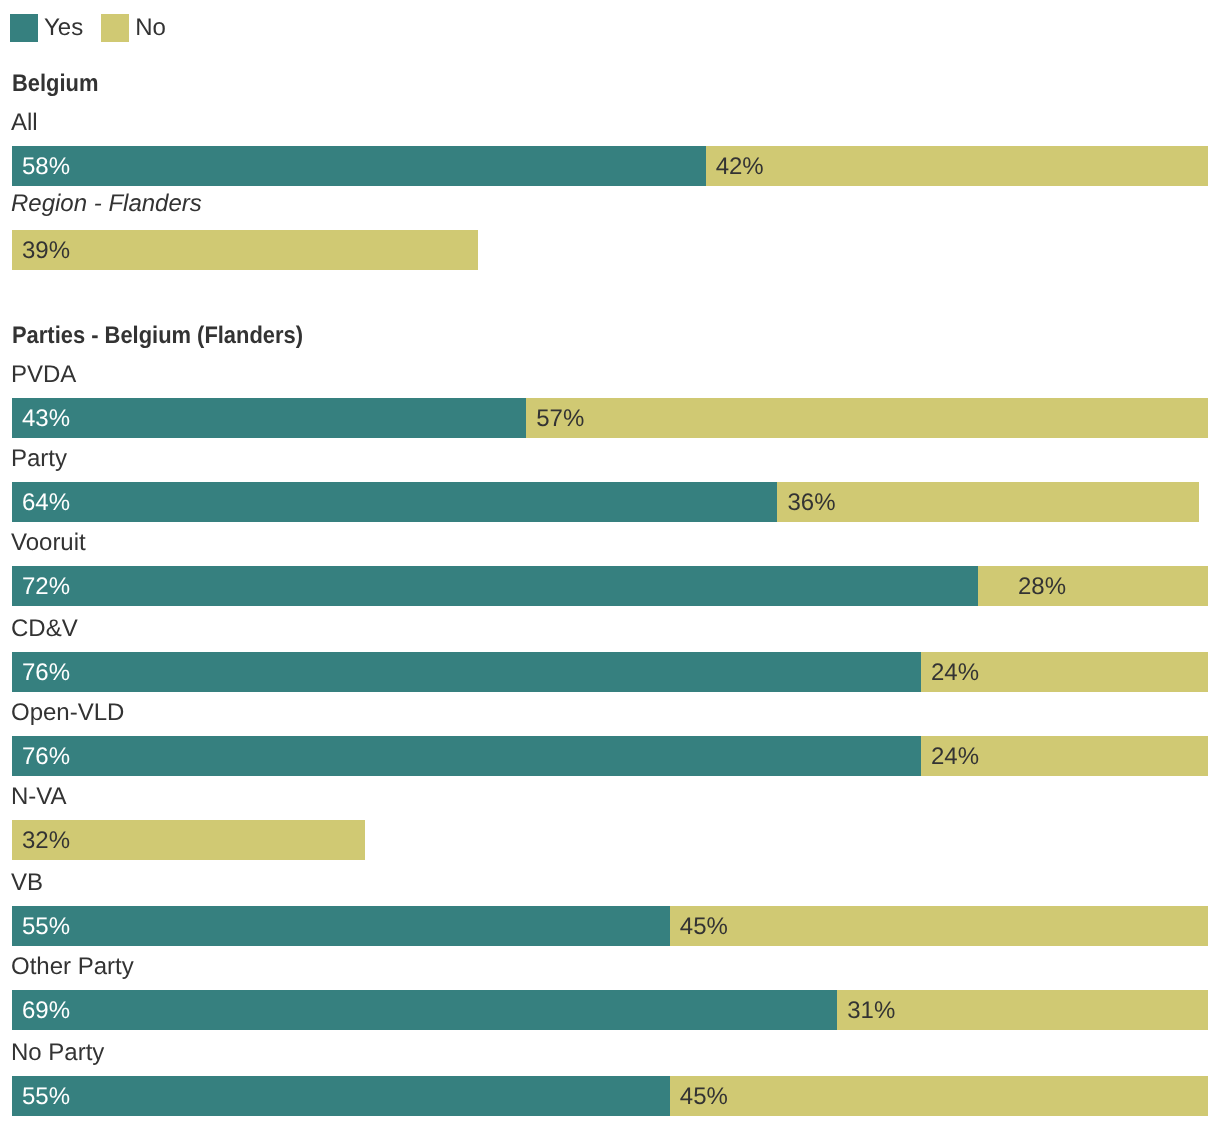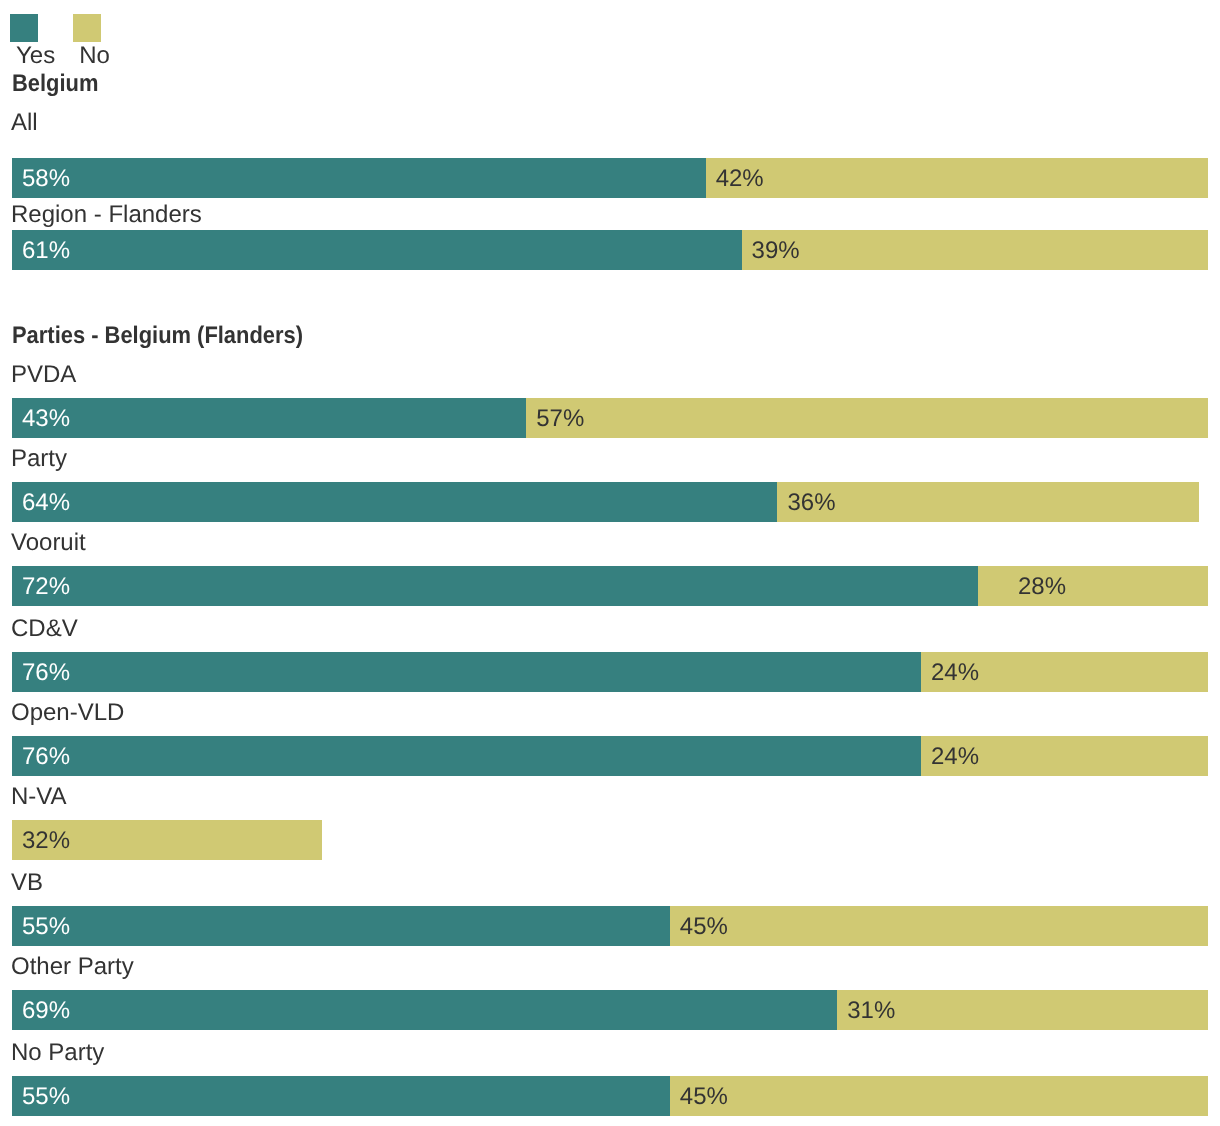--- a/index.html
+++ b/index.html
@@ -5,21 +5,21 @@
 <style>
   html,body{margin:0;padding:0;background:#ffffff;}
   body{width:1220px;height:1126px;overflow:hidden;
        font-family:"Liberation Sans",sans-serif;
        -webkit-font-smoothing:antialiased;text-rendering:geometricPrecision;}
 
   .chart{position:relative;width:1220px;height:1126px;background:#ffffff;overflow:hidden;}
 
   
   .legend{position:absolute;left:10px;top:14px;display:flex;align-items:center;}
-  .legend-item{display:flex;align-items:flex-start;flex-direction:column;}
+  .legend-item{display:flex;align-items:flex-start;}
   .legend-item + .legend-item{margin-left:18px;}
   .swatch{width:28px;height:28px;display:block;flex:0 0 auto;}
   .legend-label{font-size:24px;color:#333333;line-height:28px;margin-left:6px;
                 white-space:nowrap;}
 
   
   .group-title{position:absolute;left:11.5px;font-size:24px;font-weight:700;
                color:#333333;line-height:24px;white-space:nowrap;
                transform:scaleX(0.913);transform-origin:left top;}
   .row-label{position:absolute;left:11px;font-size:24px;color:#333333;
@@ -30,22 +30,22 @@
        overflow:hidden;}
   .seg{height:39.8px;box-sizing:border-box;padding:1px 0 0 10px;font-size:24px;
        line-height:39.8px;white-space:nowrap;overflow:hidden;flex:0 0 auto;}
   .seg-yes{color:#ffffff;background:#36807f;}
   .seg-no{color:#333333;background:#d0c973;}
 
   
   .group[data-group="0"] > .group-title{top:72px;}
   .group[data-group="1"] > .group-title{top:324px;}
 
-  .bar[data-row="0"]{top:146px;margin-top:12px;}   .row[data-row="0"]  > .row-label{top:110.5px;}
-  .bar[data-row="1"]{top:230px;}   .row[data-row="1"]  > .row-label{top:203px;}
+  .bar[data-row="0"]{top:146px;}   .row[data-row="0"]  > .row-label{top:110.5px;}
+  .bar[data-row="1"]{top:230px;}   .row[data-row="1"]  > .row-label{top:192px;font-style:italic;}
   .bar[data-row="2"]{top:398px;}   .row[data-row="2"]  > .row-label{top:362.5px;}
   .bar[data-row="3"]{top:482px;}   .row[data-row="3"]  > .row-label{top:446.5px;}
   .bar[data-row="4"]{top:566px;}   .row[data-row="4"]  > .row-label{top:530.5px;}
   .bar[data-row="5"]{top:652px;}   .row[data-row="5"]  > .row-label{top:616.5px;}
   .bar[data-row="6"]{top:736px;}   .row[data-row="6"]  > .row-label{top:700.5px;}
   .bar[data-row="7"]{top:820px;}   .row[data-row="7"]  > .row-label{top:784.5px;}
   .bar[data-row="8"]{top:906px;}   .row[data-row="8"]  > .row-label{top:870.5px;}
   .bar[data-row="9"]{top:990px;}   .row[data-row="9"]  > .row-label{top:954.5px;}
   .bar[data-row="10"]{top:1076px;} .row[data-row="10"] > .row-label{top:1040.5px;}
 </style>
@@ -71,21 +71,20 @@
       <div class="row" data-row="0">
         <div class="row-label">All</div>
         <div class="bar" data-row="0">
           <div class="seg seg-yes" style="width: 693.68px;">58%</div>
           <div class="seg seg-no" style="width: 606px;">42%</div>
         </div>
       </div>
       <div class="row" data-row="1">
         <div class="row-label">Region - Flanders</div>
         <div class="bar" data-row="1">
-          <div class="seg seg-yes" style="width: 729.56px;">61%</div>
           <div class="seg seg-no" style="width: 466.44px;">39%</div>
         </div>
       </div>
     </div>
     <div class="group" data-group="1">
       <div class="group-title">Parties - Belgium (Flanders)</div>
       <div class="row" data-row="2">
         <div class="row-label">PVDA</div>
         <div class="bar" data-row="2">
           <div class="seg seg-yes" style="width: 514.28px;">43%</div>
@@ -116,21 +115,21 @@
       <div class="row" data-row="6">
         <div class="row-label">Open-VLD</div>
         <div class="bar" data-row="6">
           <div class="seg seg-yes" style="width: 908.96px;">76%</div>
           <div class="seg seg-no" style="width: 287.04px;">24%</div>
         </div>
       </div>
       <div class="row" data-row="7">
         <div class="row-label">N-VA</div>
         <div class="bar" data-row="7">
-          <div class="seg seg-no" style="width: 310px;">32%</div>
+          <div class="seg seg-no" style="width: 353px;">32%</div>
         </div>
       </div>
       <div class="row" data-row="8">
         <div class="row-label">VB</div>
         <div class="bar" data-row="8">
           <div class="seg seg-yes" style="width: 657.8px;">55%</div>
           <div class="seg seg-no" style="width: 538.2px;">45%</div>
         </div>
       </div>
       <div class="row" data-row="9">

